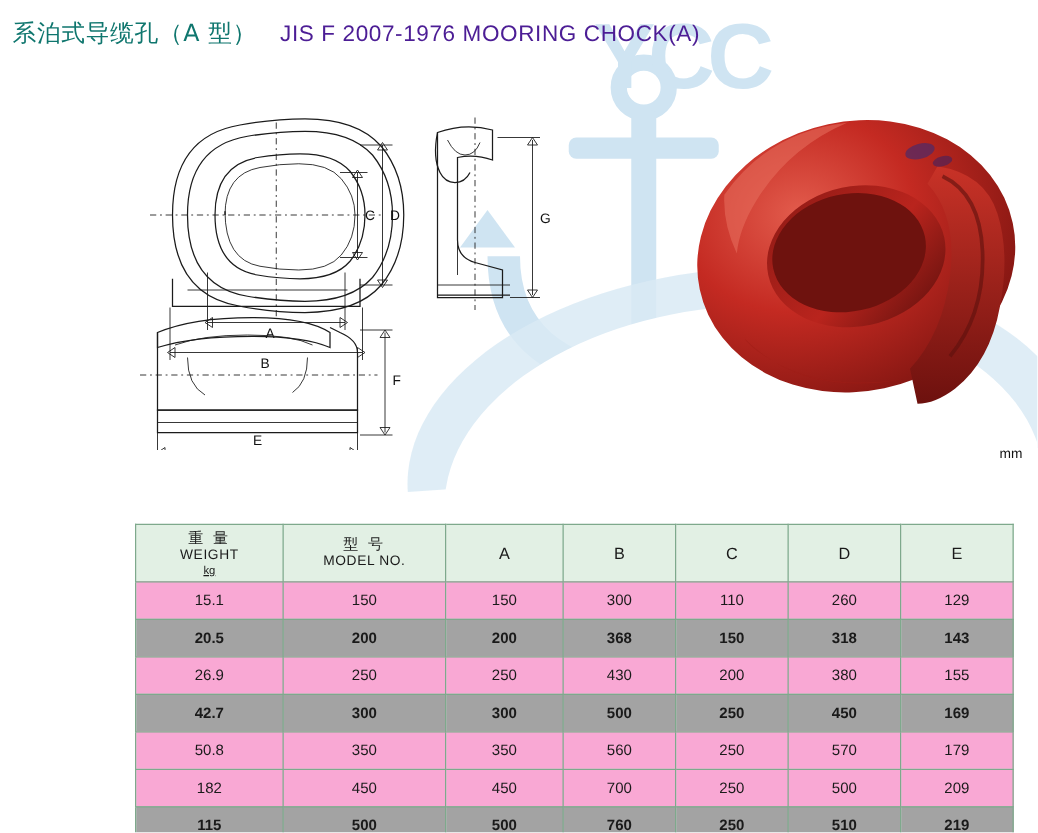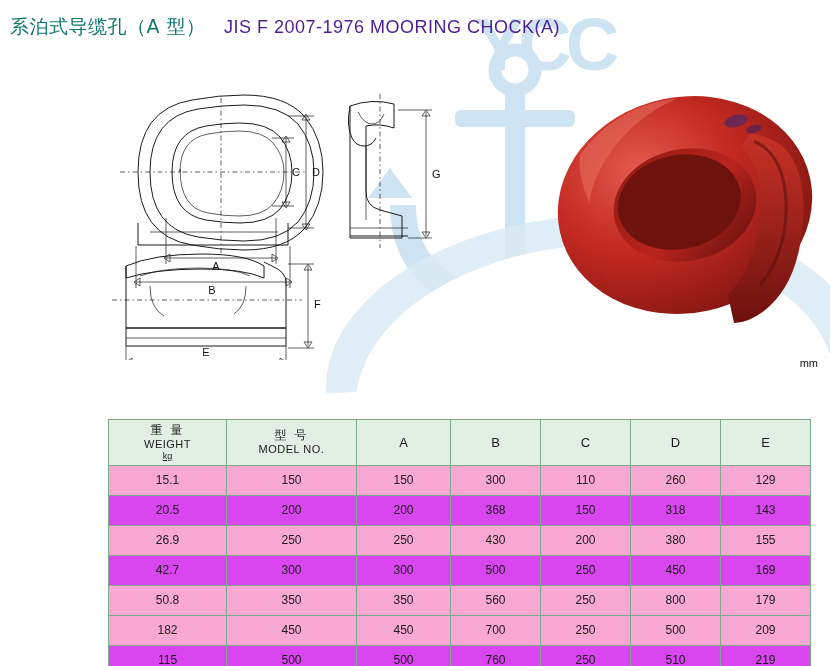--- a/index.html
+++ b/index.html
@@ -122,21 +122,22 @@
     background: #e2f0e4;
     height: 44px;
     padding: 3px 2px;
     font-weight: normal;
   }
   table.spec tbody td {
     height: 30px;
     background: #f9a8d4;
   }
   table.spec tbody tr.alt td {
-    background: #d946ef;
+    background: #a3a3a3;
+    font-weight: bold;
   }
   .hdr-cn {
     font-family: "DejaVu Sans", sans-serif;
     font-size: 12px;
     letter-spacing: 2px;
     display: block;
     line-height: 1.25;
   }
   .hdr-en {
     display: block;
@@ -399,21 +400,21 @@
           <td>250</td>
           <td>450</td>
           <td>169</td>
         </tr>
         <tr>
           <td>50.8</td>
           <td>350</td>
           <td>350</td>
           <td>560</td>
           <td>250</td>
-          <td>800</td>
+          <td>570</td>
           <td>179</td>
         </tr>
         <tr>
           <td>182</td>
           <td>450</td>
           <td>450</td>
           <td>700</td>
           <td>250</td>
           <td>500</td>
           <td>209</td>

